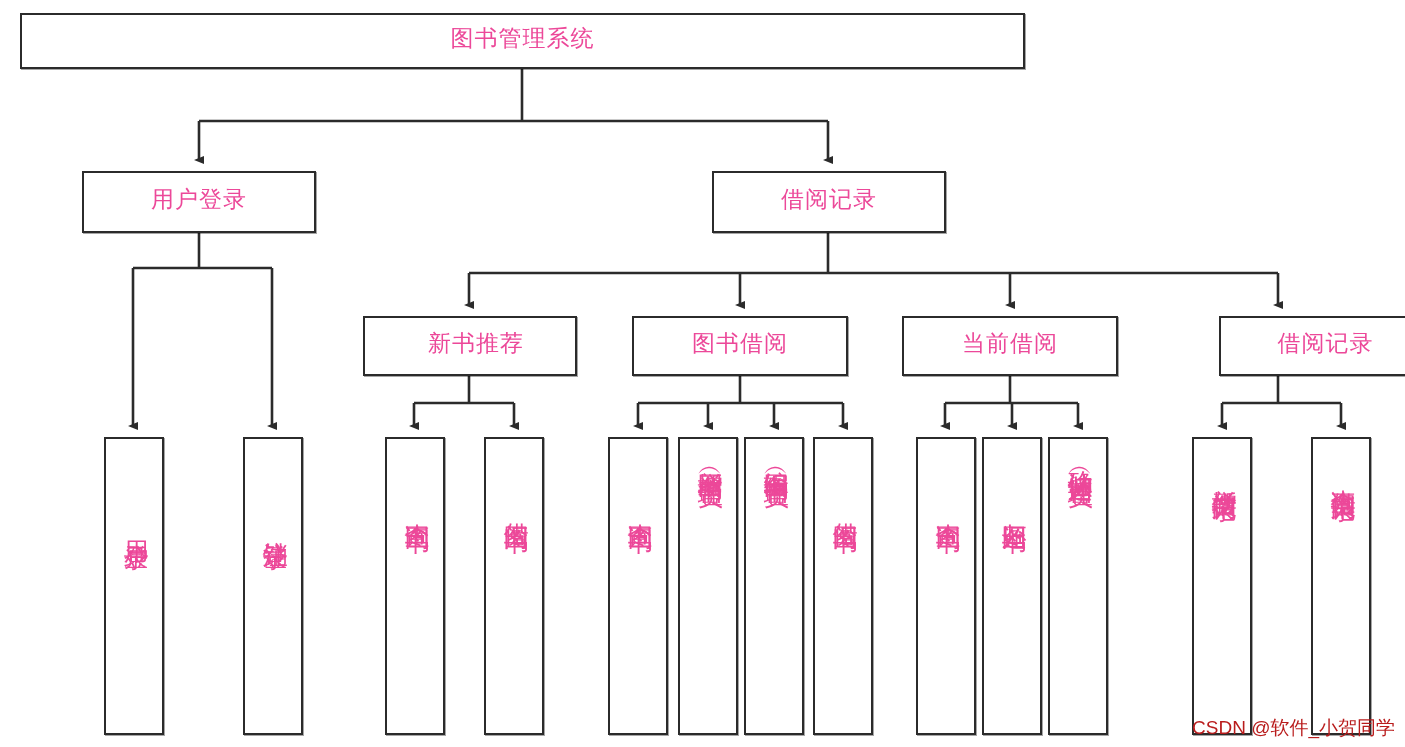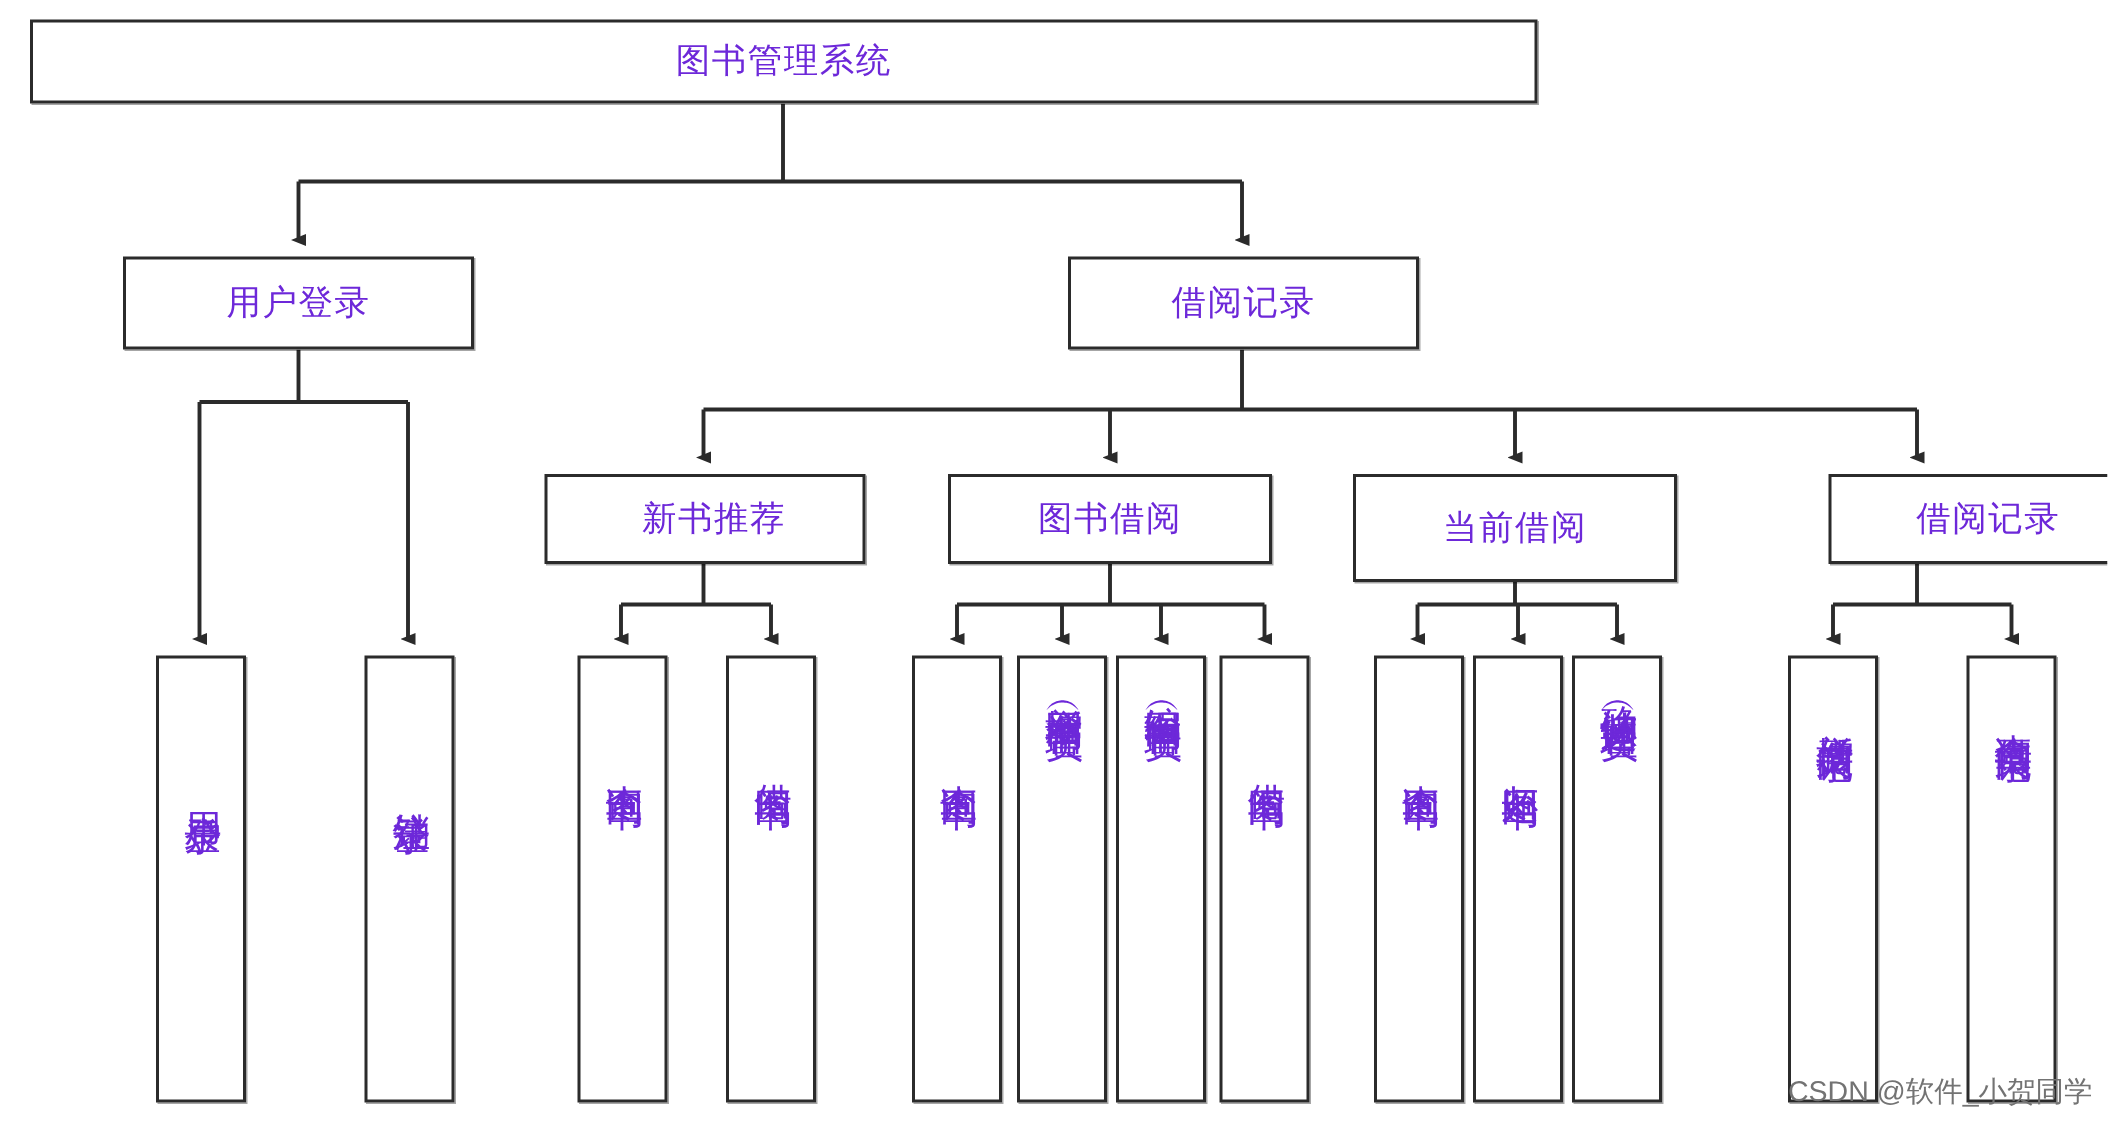--- a/index.html
+++ b/index.html
@@ -27,23 +27,24 @@
     position: absolute;
     box-sizing: border-box;
     border: 2px solid #2b2b2b;
     background: #ffffff;
     display: flex;
     align-items: center;
     justify-content: center;
     box-shadow: 1px 1px 0 rgba(0,0,0,0.35);
   }
   .node .label {
-    color: #6d28d9;
+    color: #ec4899;
     white-space: nowrap;
     letter-spacing: 1px;
+    font-family: Liberation Mono, monospace;
   }
   .node.horizontal .label {
     writing-mode: horizontal-tb;
     font-size: 23px;
     line-height: 1.1;
   }
   .node.vertical {
     align-items: flex-start;
     justify-content: center;
     padding-top: 6px;
@@ -66,21 +67,21 @@
     margin-top: 6px;
   }
   .node.vertical.tall2 .label {
     margin-top: 24px;
   }
   .watermark {
     position: absolute;
     right: 10px;
     bottom: 6px;
     font-size: 19px;
-    color: #737373;
+    color: #b91c1c;
     white-space: nowrap;
     font-family: "Liberation Sans", "DejaVu Sans", sans-serif;
   }
 </style>
 </head>
 <body>
 
 <div id="canvas">
 
   <svg class="connectors" viewBox="0 0 1405 747" xmlns="http://www.w3.org/2000/svg">
@@ -146,21 +147,21 @@
   </div>
 
   <div class="node horizontal" style="left:363px; top:316px; width:214px; height:60px;padding-left:12px;">
     <span class="label">新书推荐</span>
   </div>
 
   <div class="node horizontal" style="left:632px; top:316px; width:216px; height:60px;">
     <span class="label">图书借阅</span>
   </div>
 
-  <div class="node horizontal" style="left:902px; top:316px; width:216px; height:72px;">
+  <div class="node horizontal" style="left:902px; top:316px; width:216px; height:60px;">
     <span class="label">当前借阅</span>
   </div>
 
   <div class="node horizontal" style="left:1219px; top:316px; width:213px; height:60px;">
     <span class="label">借阅记录</span>
   </div>
 
   <div class="node vertical mid" style="left:104px; top:437px; width:60px; height:298px;">
     <span class="label">用户登录</span>
   </div>

